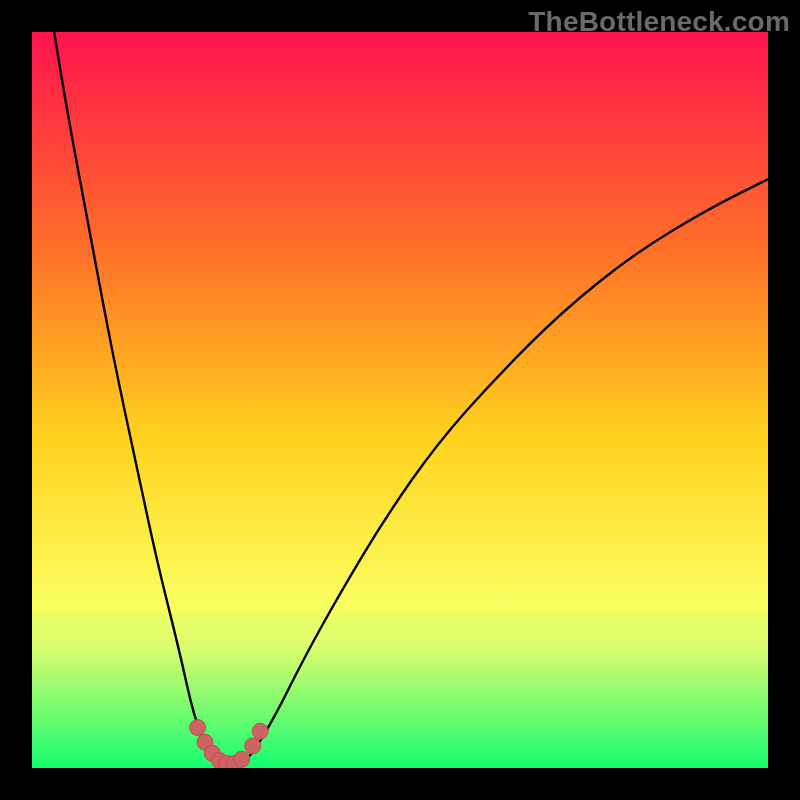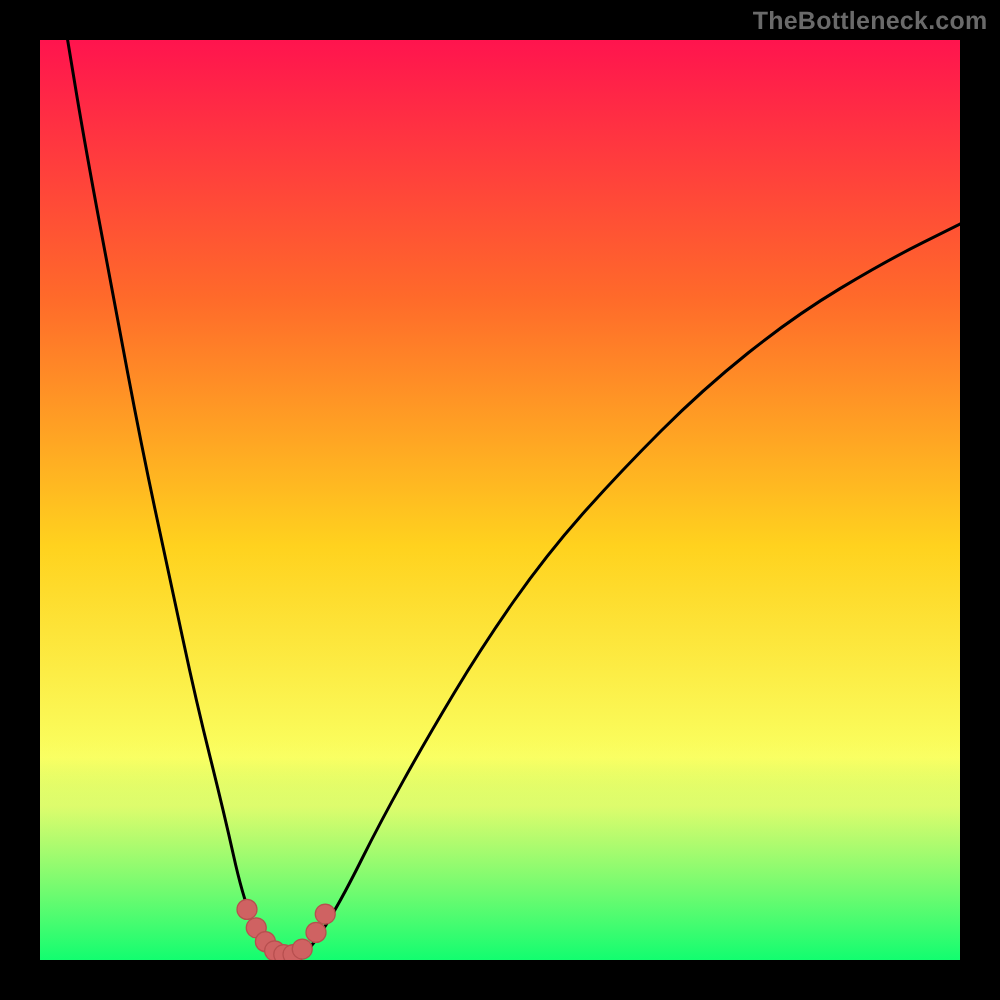--- a/index.html
+++ b/index.html
@@ -23,21 +23,21 @@
     left: 32px;
     top: 32px;
     width: 736px;
     height: 736px;
   }
   .watermark {
     position: absolute;
     top: 6px;
     right: 10px;
     font-family: Arial, Helvetica, sans-serif;
-    font-size: 20px;
+    font-size: 28px;
     font-weight: 600;
     color: #6a6a6a;
     letter-spacing: 0.2px;
   }
   svg { display: block; }
 </style>
 </head>
 <body>
 
 <div class="frame">

